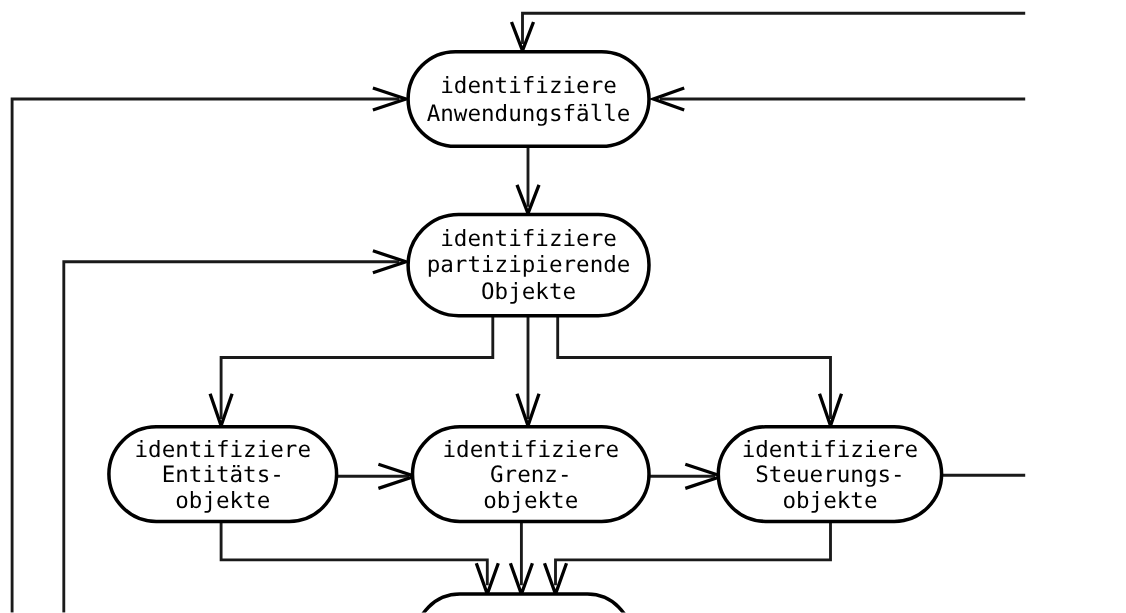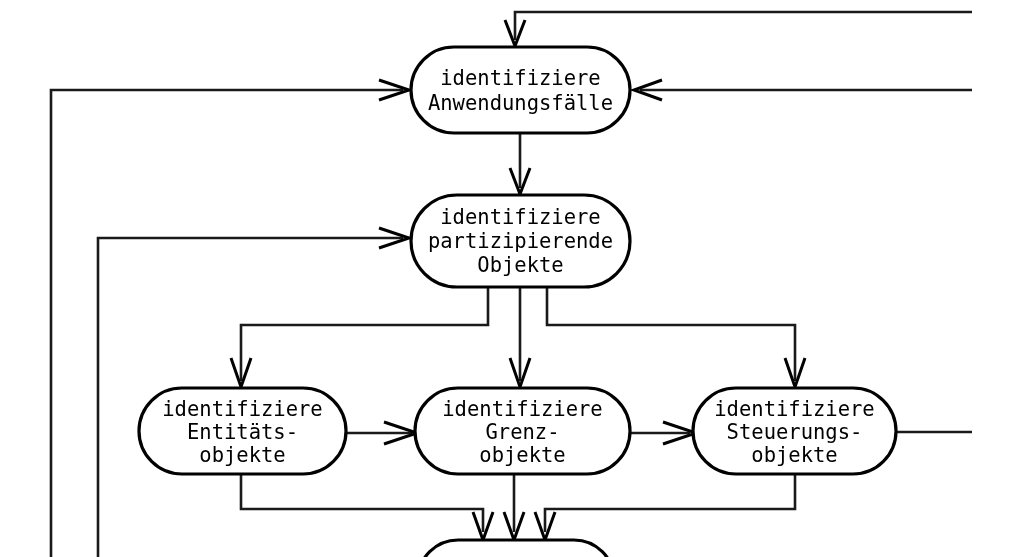--- a/index.html
+++ b/index.html
@@ -9,21 +9,20 @@
   }
   body {
     font-family: "DejaVu Sans Mono", monospace;
   }
   #diagram-root {
     position: relative;
     width: 932px;
     height: 557px;
     background: #ffffff;
     overflow: hidden;
-    margin-left: 40px;
   }
   #flow-svg {
     display: block;
     width: 1024px;
     height: 557px;
   }
   .node-shape {
     fill: #ffffff;
     stroke: #000000;
     stroke-width: 3.2;

